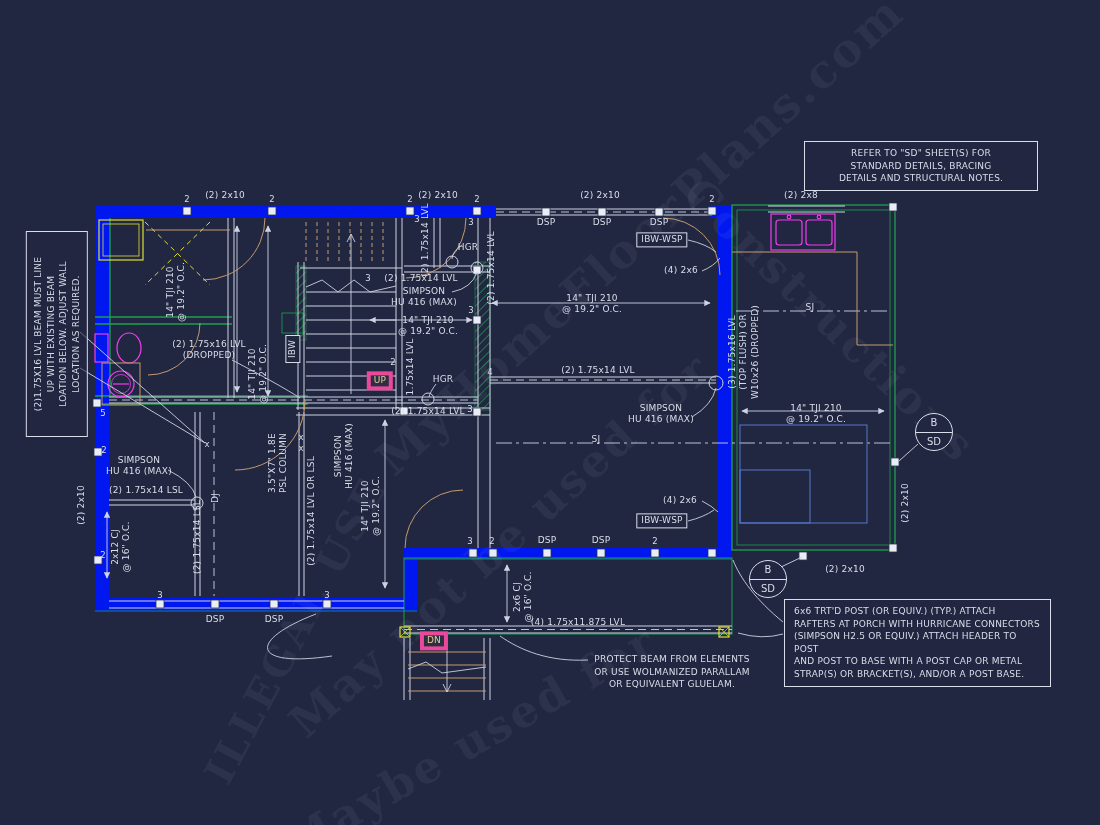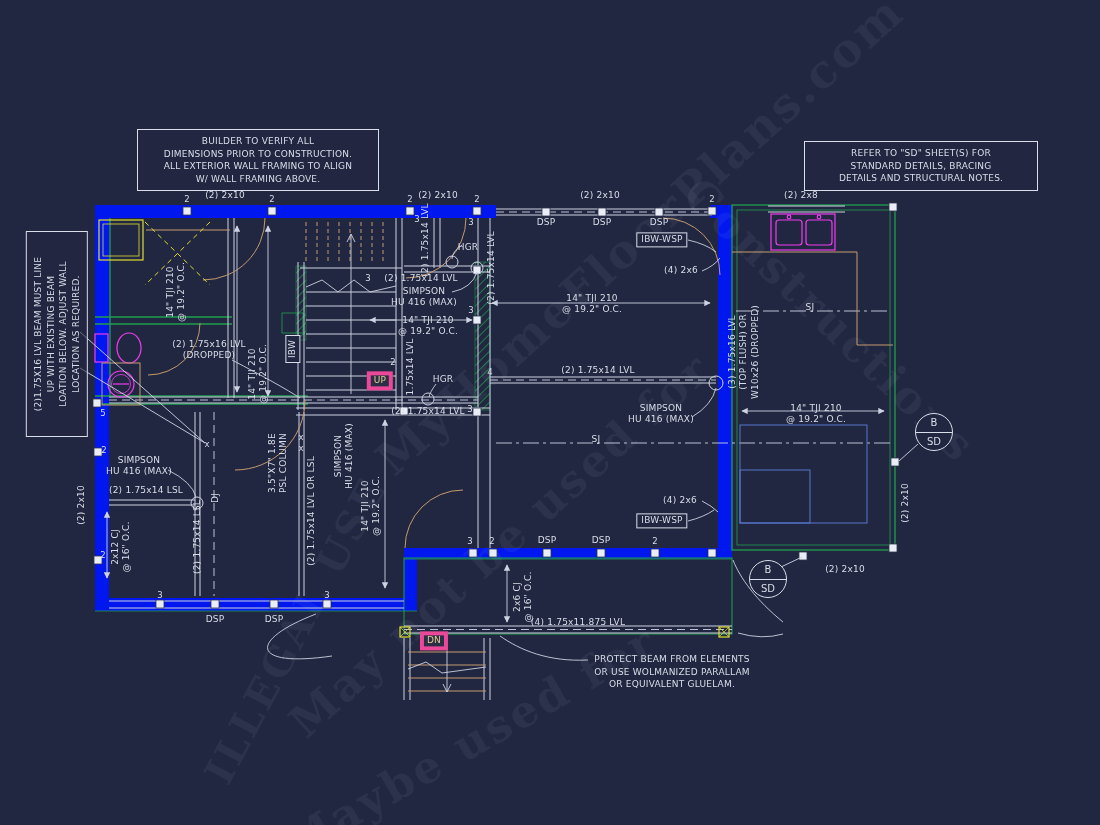--- a/index.html
+++ b/index.html
@@ -204,31 +204,32 @@
   </svg>
 
   <div id="wm-layer">
       <div class="wm" style="left: 640px; top: 235px; font-size: 46px; transform: translate(-50%, -50%) rotate(-42deg);">MyHomeFloorPlans.com</div>
       <div class="wm" style="left: 830px; top: 320px; font-size: 44px; transform: translate(-50%, -50%) rotate(44deg);">Constructions</div>
       <div class="wm" style="left: 500px; top: 545px; font-size: 44px; transform: translate(-50%, -50%) rotate(-42deg);">May not be used for</div>
       <div class="wm" style="left: 295px; top: 630px; font-size: 40px; transform: translate(-50%, -50%) rotate(-62deg);">ILLEGAL USE</div>
       <div class="wm" style="left: 470px; top: 742px; font-size: 44px; transform: translate(-50%, -50%) rotate(-30deg);">Maybe used for</div>
     </div>
 
-  <div class="note box" style="left:137px;top:129px;width:222px;">BUILDER TO VERIFY ALL
-DIMENSIONS PRIOR TO CONSTRUCTION.
-ALL EXTERIOR WALL FRAMING TO ALIGN
-W/ WALL FRAMING ABOVE.</div>
   <div class="note box" style="left:804px;top:141px;width:214px;">REFER TO "SD"  SHEET(S) FOR
 STANDARD DETAILS, BRACING
 DETAILS AND STRUCTURAL NOTES.</div>
   <div class="note box" style="left:57px;top:334px;width:186px;transform:translate(-50%,-50%) rotate(-90deg);">(2)1.75X16 LVL BEAM MUST LINE
 UP WITH EXISTING BEAM
 LOATION BELOW. ADJUST WALL
 LOCATION AS REQUIRED.</div>
+  <div class="note box leftalign" style="left:784px;top:599px;width:247px;">6x6 TRT'D POST (OR EQUIV.) (TYP.) ATTACH
+RAFTERS AT PORCH WITH HURRICANE CONNECTORS
+(SIMPSON H2.5 OR EQUIV.) ATTACH HEADER TO POST
+AND POST TO BASE WITH A POST CAP OR METAL
+STRAP(S) OR BRACKET(S), AND/OR A POST BASE.</div>
   <div class="note" style="left:672px;top:672px;transform:translate(-50%,-50%);">PROTECT BEAM FROM ELEMENTS
 OR USE WOLMANIZED PARALLAM
 OR EQUIVALENT GLUELAM.</div>
 
   <div id="labels-layer">
       <div class="lbl" style="left: 225px; top: 196px; transform: translate(-50%, -50%);">(2) 2x10</div>
       <div class="lbl" style="left: 438px; top: 196px; transform: translate(-50%, -50%);">(2) 2x10</div>
       <div class="lbl" style="left: 600px; top: 196px; transform: translate(-50%, -50%);">(2) 2x10</div>
       <div class="lbl" style="left: 801px; top: 196px; transform: translate(-50%, -50%);">(2) 2x8</div>
       <div class="lbl" style="left: 546px; top: 223px; transform: translate(-50%, -50%);">DSP</div>

